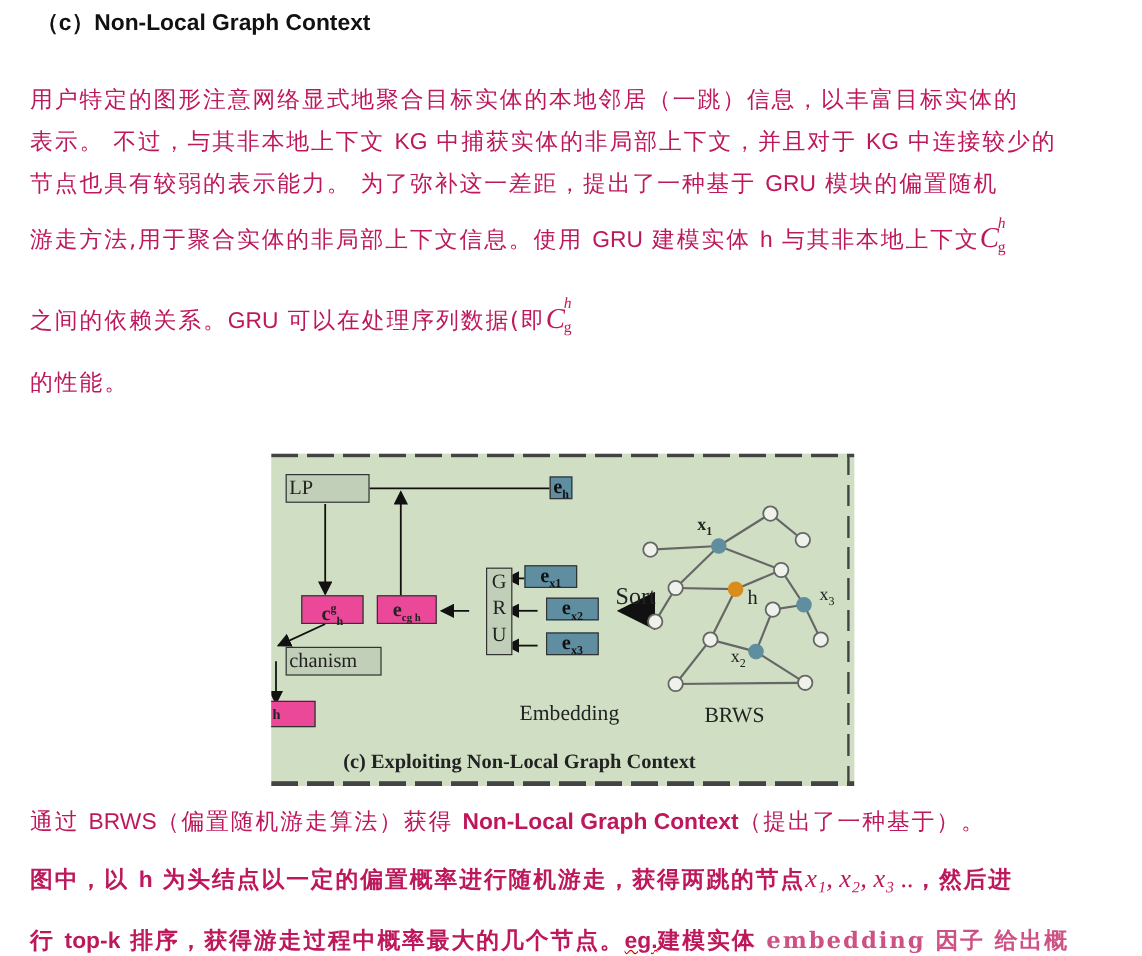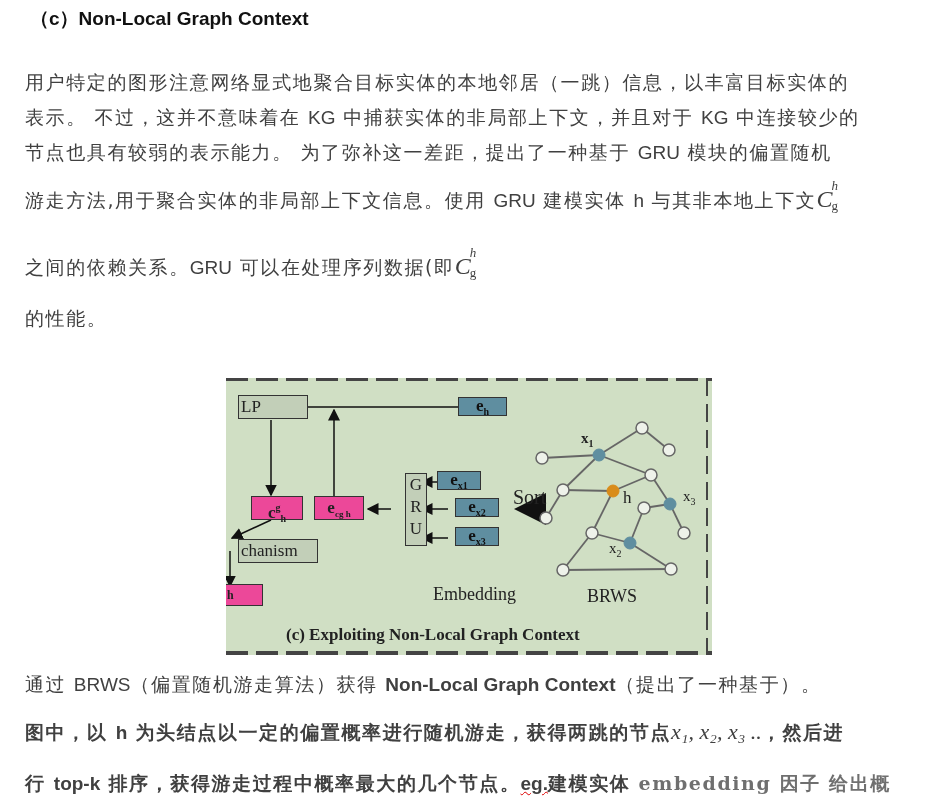--- a/index.html
+++ b/index.html
@@ -1,18 +1,18 @@
 <!DOCTYPE html>
 <html><head>
 <meta charset="utf-8">
 <style>
   html, body { margin:0; padding:0; background:#ffffff; }
   body { width:952px; height:797px; position:relative; overflow:hidden; font-family:"DejaVu Sans", sans-serif; color:#111; }
   .heading { position:absolute; left:30px; top:6px; font-size:19px; font-weight:bold; font-family:"Liberation Sans", sans-serif; }
-  .para { position:absolute; left:25px; font-size:19px; letter-spacing:1.6px; white-space:nowrap; color:#404040; }
+  .para { position:absolute; left:25px; font-size:19px; letter-spacing:1.6px; white-space:nowrap; color:#be185d; }
   .lat { font-family:"Liberation Sans", sans-serif; letter-spacing:0; }
   .math { font-family:"Liberation Serif", serif; font-style:italic; font-size:24px; letter-spacing:0; position:relative; }
   .math sup, .math sub { font-size:13px; position:absolute; left:15px; }
   .math sup { top:-8px; }
   .math sub { top:12px; font-style:normal; }
   .b { font-weight:bold; }
   
   .figure { position:absolute; left:226px; top:378px; width:486px; height:277px; background:#d0dfc4; overflow:hidden; }
   .dash-top, .dash-bottom { position:absolute; left:0; width:486px; height:3px; background:repeating-linear-gradient(90deg,#444 0 22px,transparent 22px 30px); }
   .dash-top { top:0; } .dash-bottom { bottom:0; height:4px; }
@@ -23,21 +23,21 @@
   .blue { background:#5f8ea0; font-weight:bold; text-align:center; color:#111; }
   .ftext { position:absolute; font-family:"Liberation Serif", serif; color:#222; }
   .para-bold { font-weight:bold; }
 </style>
 </head>
 <body>
 
 <div class="heading">（c）Non-Local Graph Context</div>
 
 <div class="para" style="top:70px;"><span>用户特定的图形注意网络显式地聚合目标实体的本地邻居（一跳）信息，以丰富目标实体的</span></div>
-<div class="para" style="top:105px;"><span>表示。 不过，这并不意味着在 </span><span class="lat">KG</span><span> 中捕获实体的非局部上下文，并且对于 </span><span class="lat">KG</span><span> 中连接较少的</span></div>
+<div class="para" style="top:105px;"><span>表示。 不过，与其非本地上下文 </span><span class="lat">KG</span><span> 中捕获实体的非局部上下文，并且对于 </span><span class="lat">KG</span><span> 中连接较少的</span></div>
 <div class="para" style="top:140px;"><span>节点也具有较弱的表示能力。 为了弥补这一差距，提出了一种基于 </span><span class="lat">GRU</span><span> 模块的偏置随机</span></div>
 <div class="para" style="top:186px;"><span>游走方法,用于聚合实体的非局部上下文信息。使用 </span><span class="lat">GRU</span><span> 建模实体 </span><span class="lat">h</span><span> 与其非本地上下文</span><span class="math"><span>C</span><sup>h</sup><sub>g</sub></span></div>
 <div class="para" style="top:253px;text-align:right;"><span>之间的依赖关系。</span><span class="lat">GRU</span><span> 可以在处理序列数据(即</span><span class="math" style="margin-right:18px;"><span>C</span><sup>h</sup><sub>g</sub></span></div>
 <div class="para" style="top:306px;"><span>的性能。</span></div>
 
 <div class="figure">
   <div class="dash-top"></div>
   <div class="dash-right"></div>
   <div class="dash-bottom"></div>
 
@@ -109,21 +109,21 @@
   <div class="fbox green" style="left:88px;top:118px;width:50px;height:24px;line-height:22px;"><span>e</span><sub style="font-size:9px;">cg h</sub></div>
   <div class="fbox grey" style="left:-4px;top:161px;width:80px;height:24px;line-height:22px;padding-left:2px;"><span>chanism</span></div>
   <div class="fbox green" style="left:-4px;top:206px;width:41px;height:22px;line-height:20px;font-size:12px;text-align:left;padding-left:4px;"><span>h</span></div>
 
   <div class="fbox grey" style="left:163px;top:95px;width:22px;height:73px;text-align:center;line-height:22px;">
     <div>G</div>
     <div>R</div>
     <div>U</div>
   </div>
 
-  <div class="fbox blue" style="left:232px;top:19px;width:49px;height:19px;line-height:16px;"><span>e</span><sub style="font-size:10px;">h</sub></div>
+  <div class="fbox blue" style="left:232px;top:19px;width:19px;height:19px;line-height:16px;"><span>e</span><sub style="font-size:10px;">h</sub></div>
   <div class="fbox blue" style="left:211px;top:93px;width:44px;height:19px;line-height:16px;"><span>e</span><sub style="font-size:10px;">x1</sub></div>
   <div class="fbox blue" style="left:229px;top:120px;width:44px;height:19px;line-height:16px;"><span>e</span><sub style="font-size:10px;">x2</sub></div>
   <div class="fbox blue" style="left:229px;top:149px;width:44px;height:19px;line-height:16px;"><span>e</span><sub style="font-size:10px;">x3</sub></div>
 
   <div class="ftext" style="left:287px;top:108px;font-size:20px;">Sort</div>
   <div class="ftext" style="left:355px;top:52px;font-size:15px;font-weight:bold;"><span>x</span><sub style="font-size:10px;">1</sub></div>
   <div class="ftext" style="left:397px;top:110px;font-size:17px;">h</div>
   <div class="ftext" style="left:457px;top:110px;font-size:15px;"><span>x</span><sub style="font-size:10px;">3</sub></div>
   <div class="ftext" style="left:383px;top:162px;font-size:15px;"><span>x</span><sub style="font-size:10px;">2</sub></div>
 

